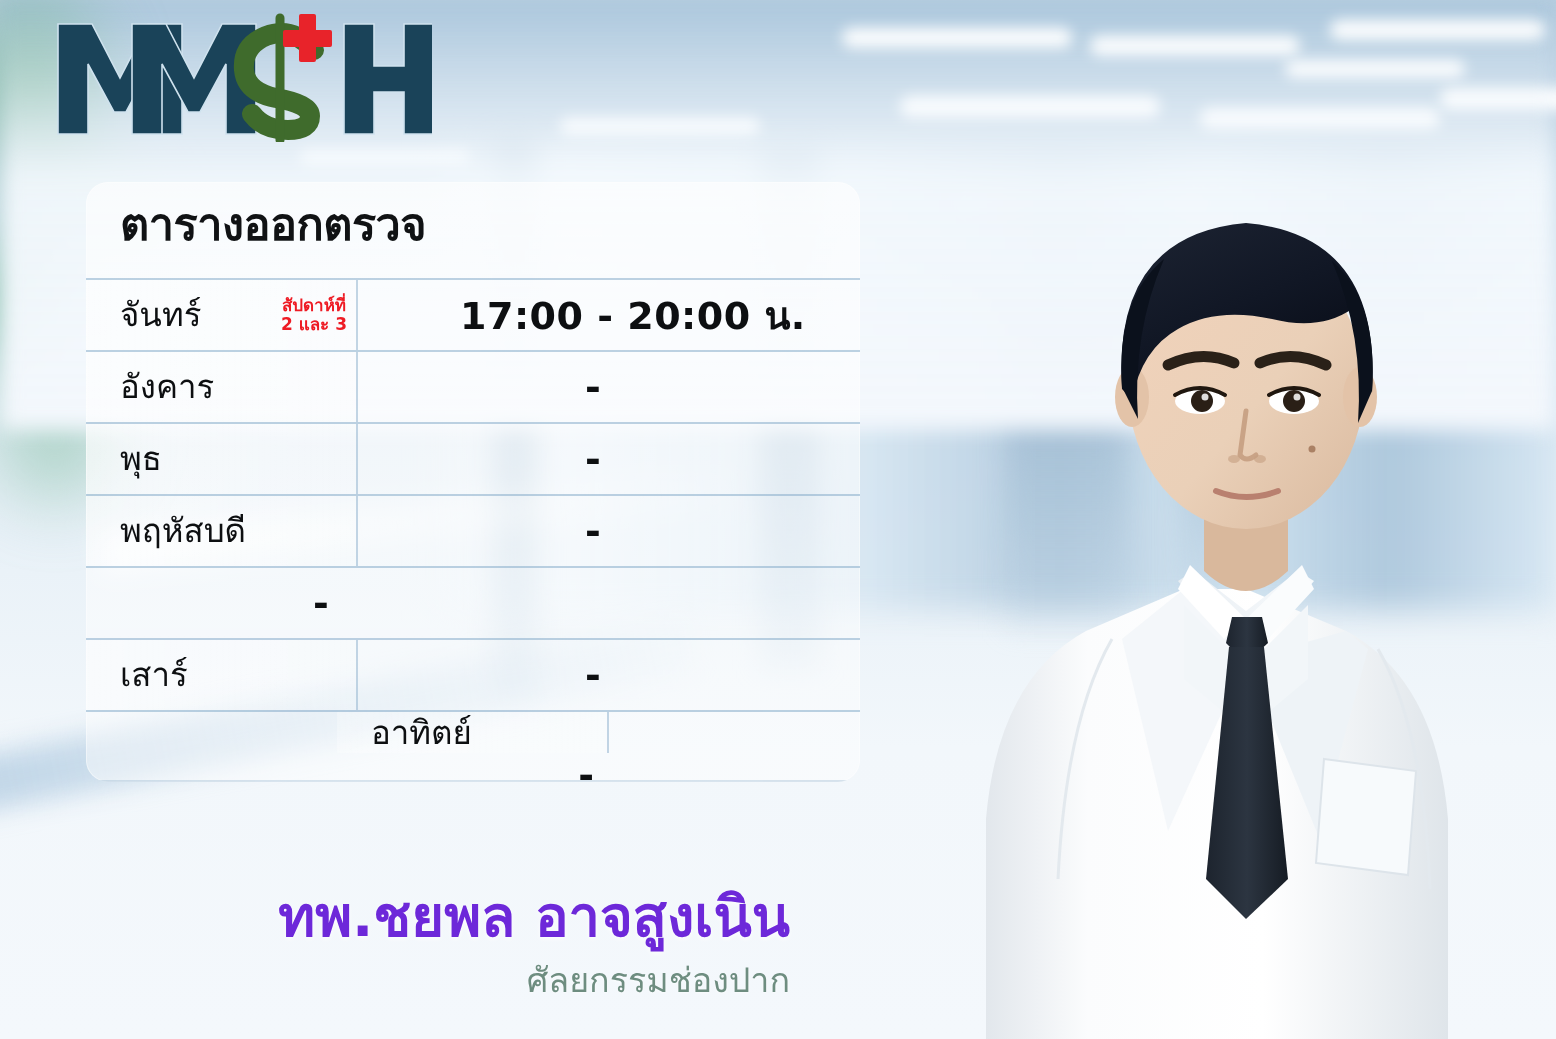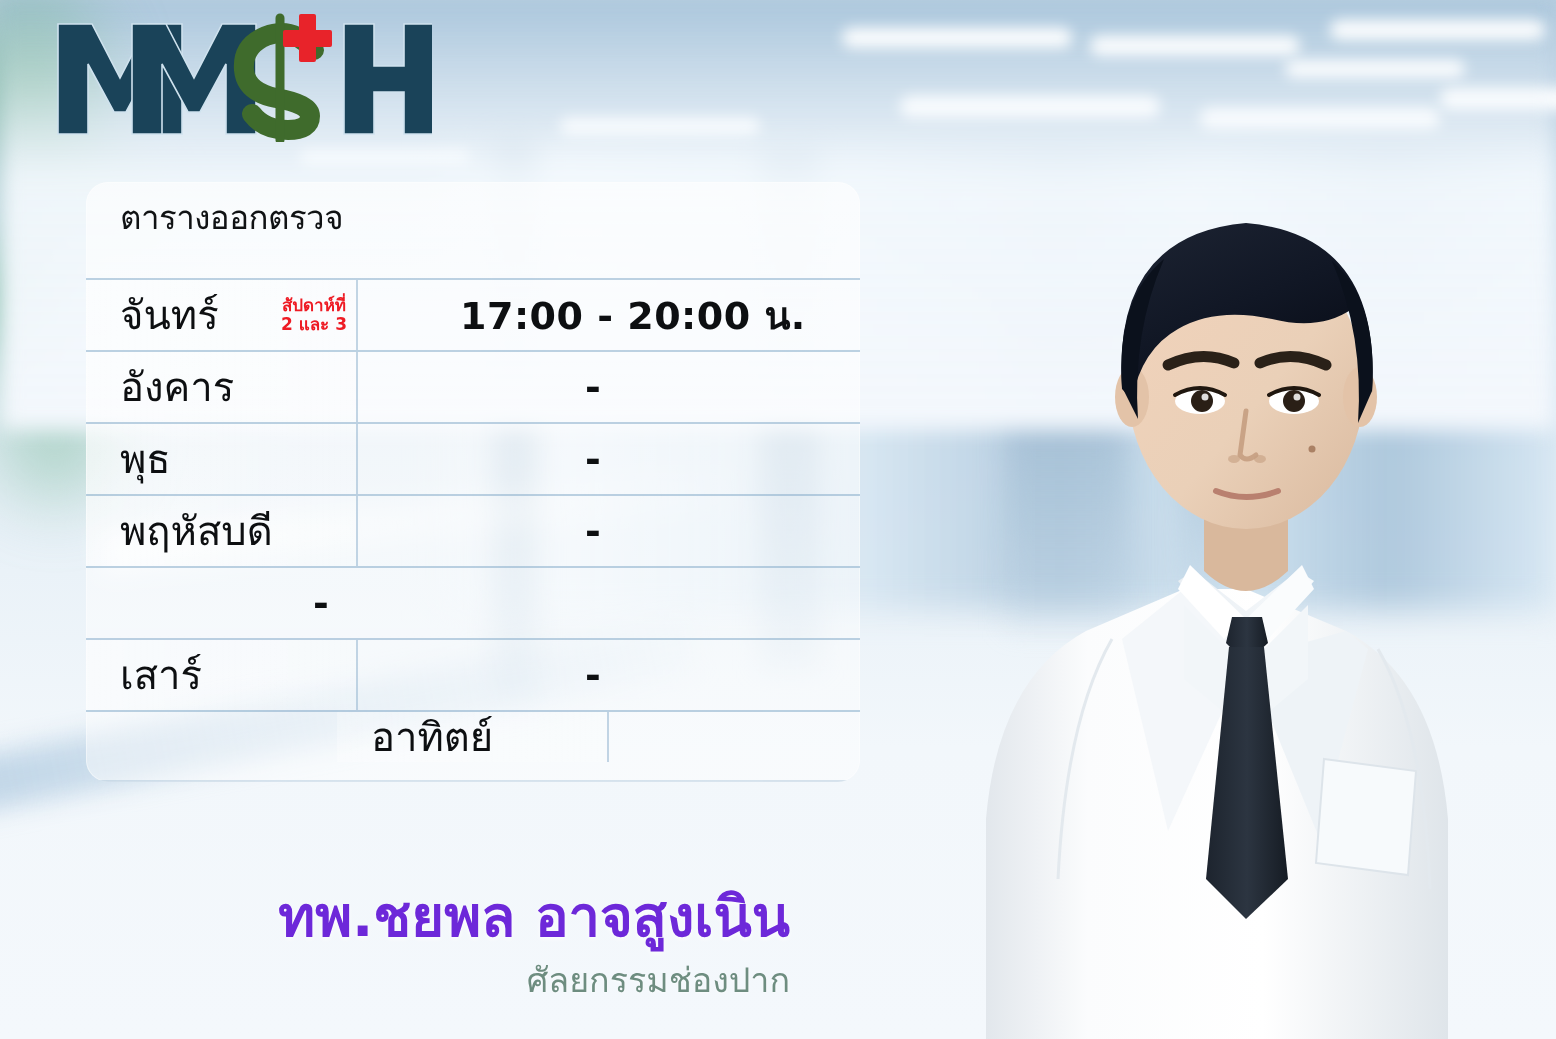--- a/index.html
+++ b/index.html
@@ -117,22 +117,22 @@
     width: 774px; height: 600px;
     border-radius: 22px;
     background: linear-gradient(to bottom, rgba(255,255,255,0.62), rgba(255,255,255,0.46));
     box-shadow: 0 0 0 1px rgba(255,255,255,0.42) inset;
     overflow: hidden;
   }
 
   #schedule-title {
     position: absolute;
     left: 34px; top: 18px;
-    font-size: 33px;
-    font-weight: 400;
+    font-size: 45px;
+    font-weight: 700;
     color: #101214;
     letter-spacing: -0.5px;
     line-height: 1.1;
   }
 
   #schedule-table {
     position: absolute;
     left: 0; right: 0; top: 96px; bottom: 0;
   }
 
@@ -150,21 +150,21 @@
     width: 272px;
     height: 100%;
     display: flex;
     align-items: center;
     padding-left: 34px;
     border-right: 2px solid rgba(125,165,198,0.45);
     background: linear-gradient(to right, rgba(255,255,255,0.30), rgba(255,255,255,0.12));
   }
 
   .day-label {
-    font-size: 40px;
+    font-size: 33px;
     font-weight: 500;
     color: #0d0f11;
     line-height: 1.25;
     white-space: nowrap;
   }
 
   .week-note {
     position: absolute;
     right: 9px;
     top: 50%;

